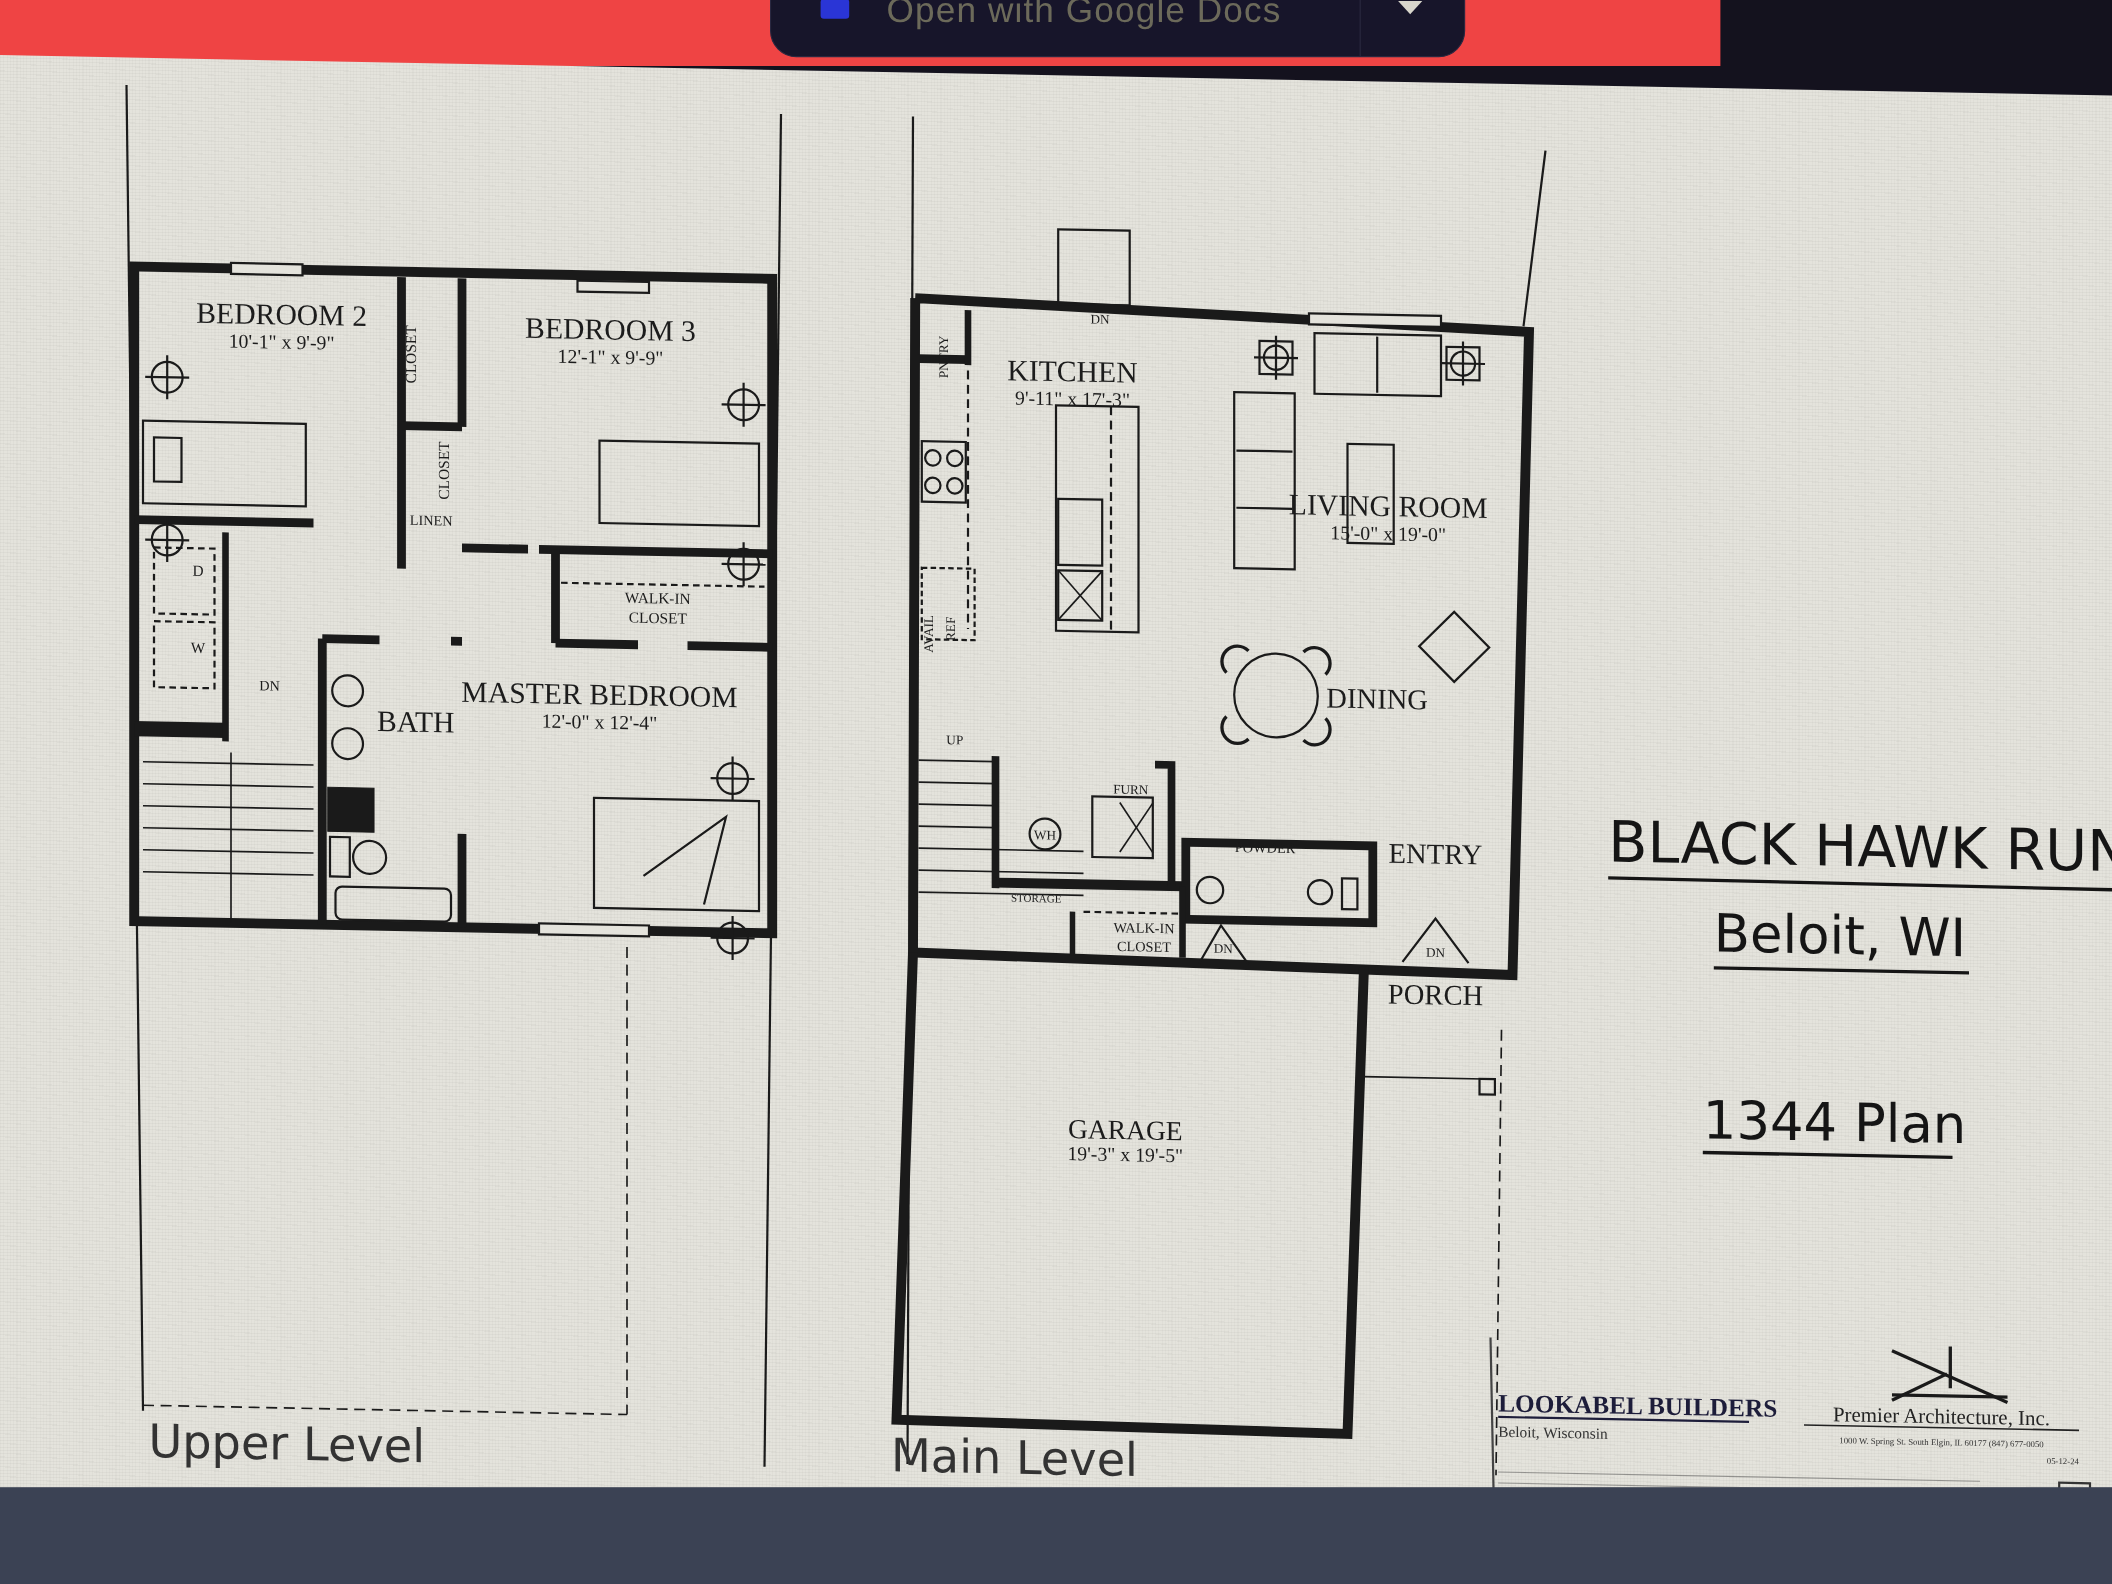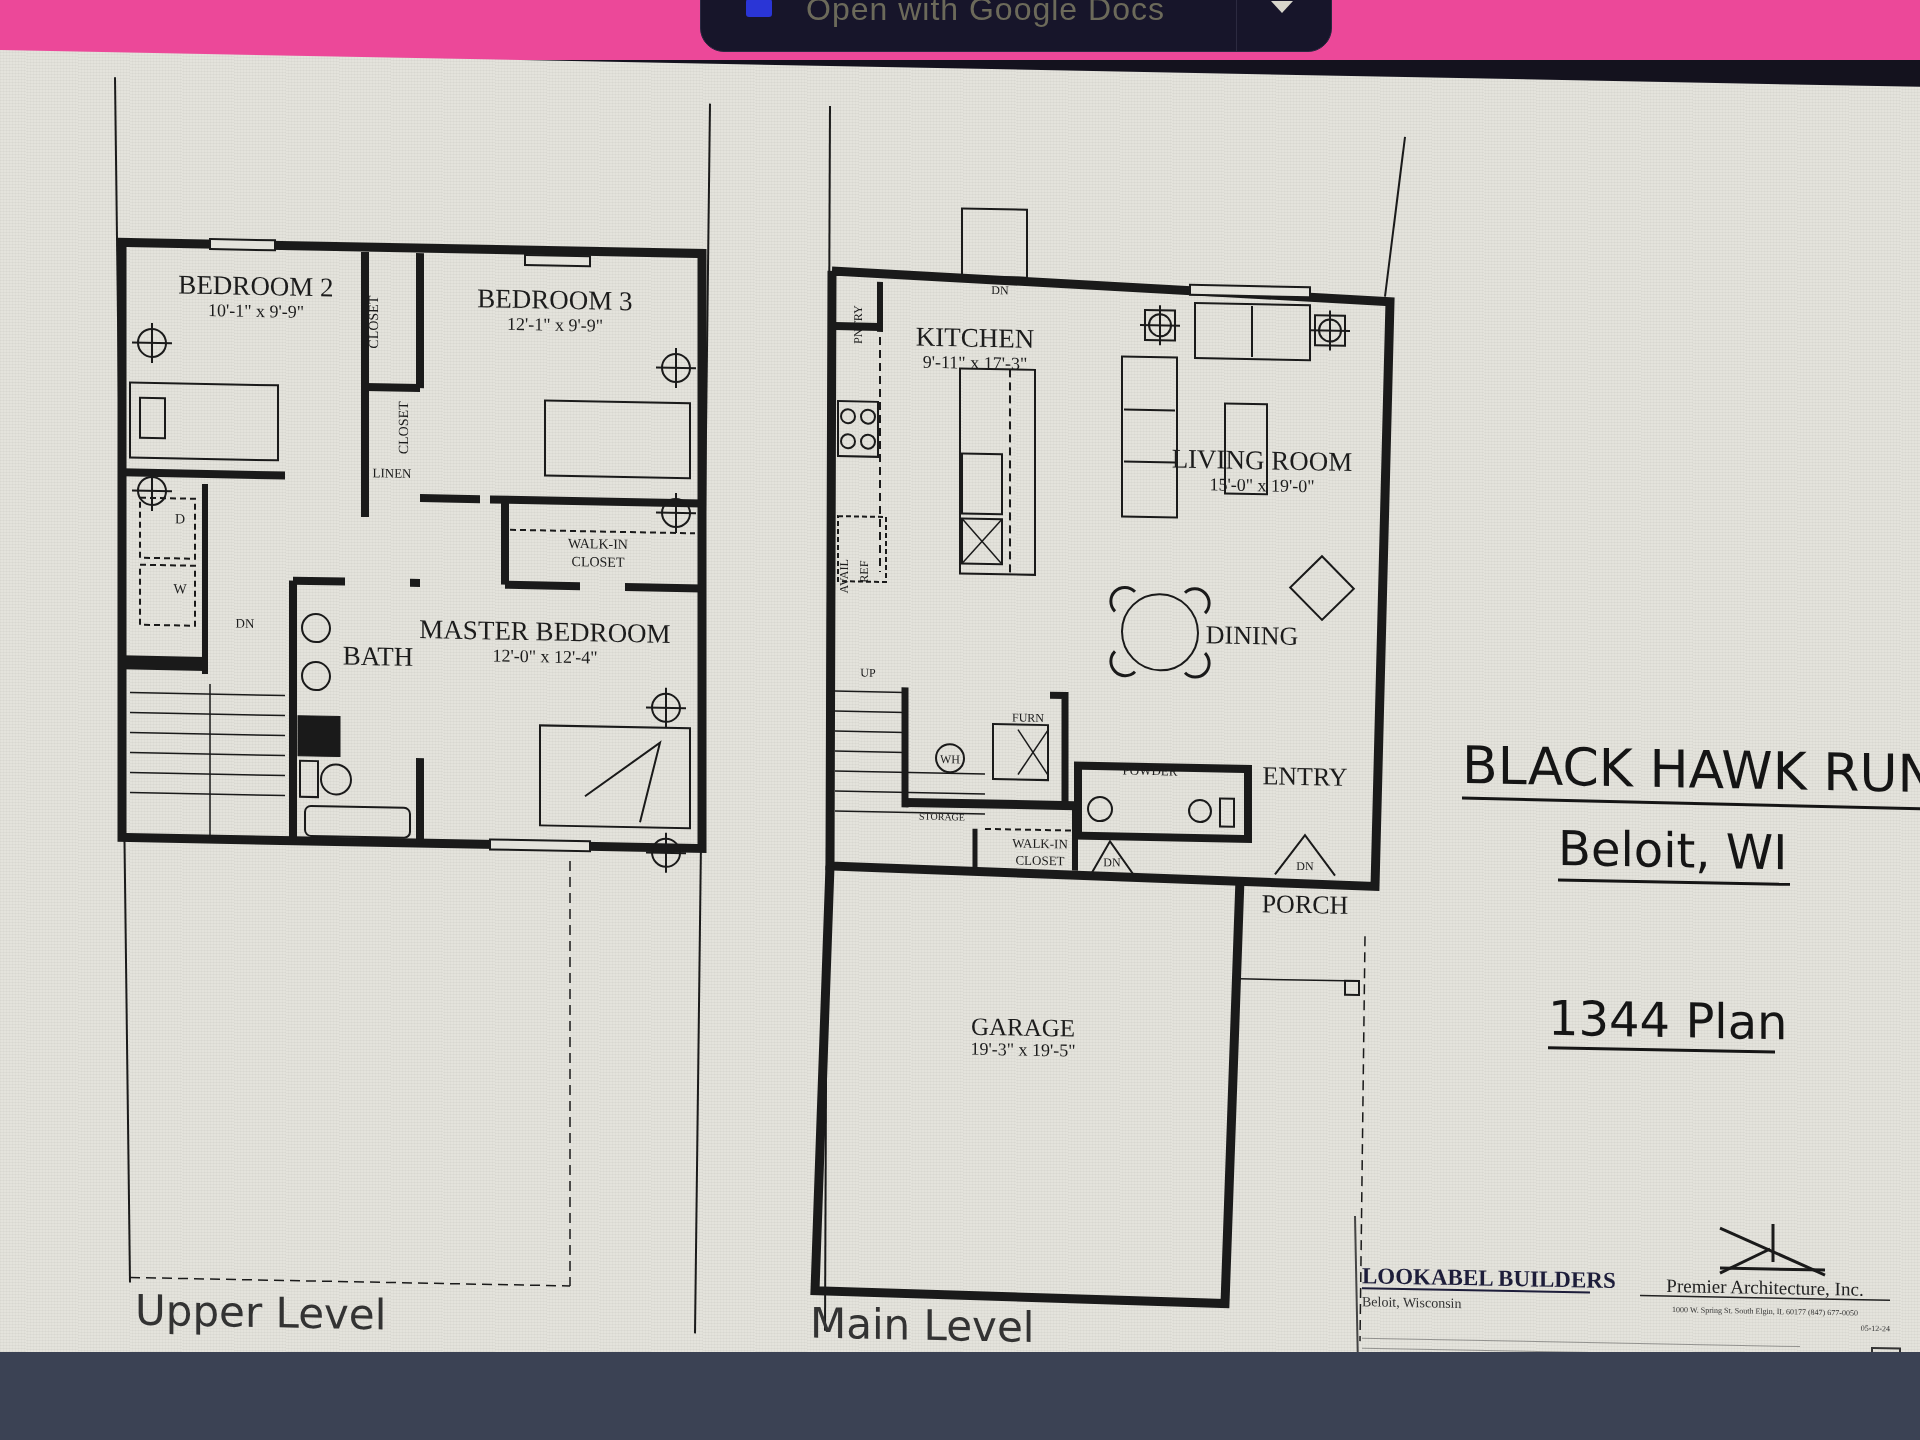--- a/index.html
+++ b/index.html
@@ -1,17 +1,17 @@
 <!DOCTYPE html>
 <html><head>
 <meta charset="utf-8">
 <style>
   html,body{margin:0;padding:0;}
   body{width:1920px;height:1440px;position:relative;overflow:hidden;background:#14121e;font-family:"Liberation Serif",serif;}
-  .topbar{position:absolute;left:0;top:0;width:1920px;height:60px;background:#ec4899;}
+  .topbar{position:absolute;left:0;top:0;width:1564px;height:60px;background:#ef4444;}
   .docs-pill{position:absolute;left:700px;top:-40px;width:630px;height:90px;border-radius:24px;background:#17152a;border:1px solid #2a2840;}
   .docs-icon{position:absolute;left:45px;top:38px;width:26px;height:18px;background:#2a35d6;border-radius:3px;}
   .docs-label{position:absolute;left:105px;top:30px;color:#6c6a5a;font-family:"Liberation Sans",sans-serif;font-size:32px;letter-spacing:1px;}
   .docs-divider{position:absolute;left:535px;top:0;width:1px;height:90px;background:#2c2a40;}
   .docs-caret{position:absolute;left:570px;top:40px;width:0;height:0;border-left:11px solid transparent;border-right:11px solid transparent;border-top:12px solid #d8d6cc;}
   .sheet{position:absolute;left:0;top:50px;width:1920px;height:1305px;background:#e4e3dc;transform:skewY(1.1deg);transform-origin:0 0;
     background-image:repeating-linear-gradient(0deg,rgba(0,0,0,0.03) 0 1px,transparent 1px 3px),repeating-linear-gradient(90deg,rgba(0,0,0,0.025) 0 1px,transparent 1px 3px);}
   .bottom-bezel{position:absolute;left:0;top:1352px;width:1920px;height:88px;background:#3b4254;}
   svg text{font-family:"Liberation Serif",serif;fill:#1c1c1c;}
   .title-block text{font-family:"DejaVu Sans",sans-serif;}

